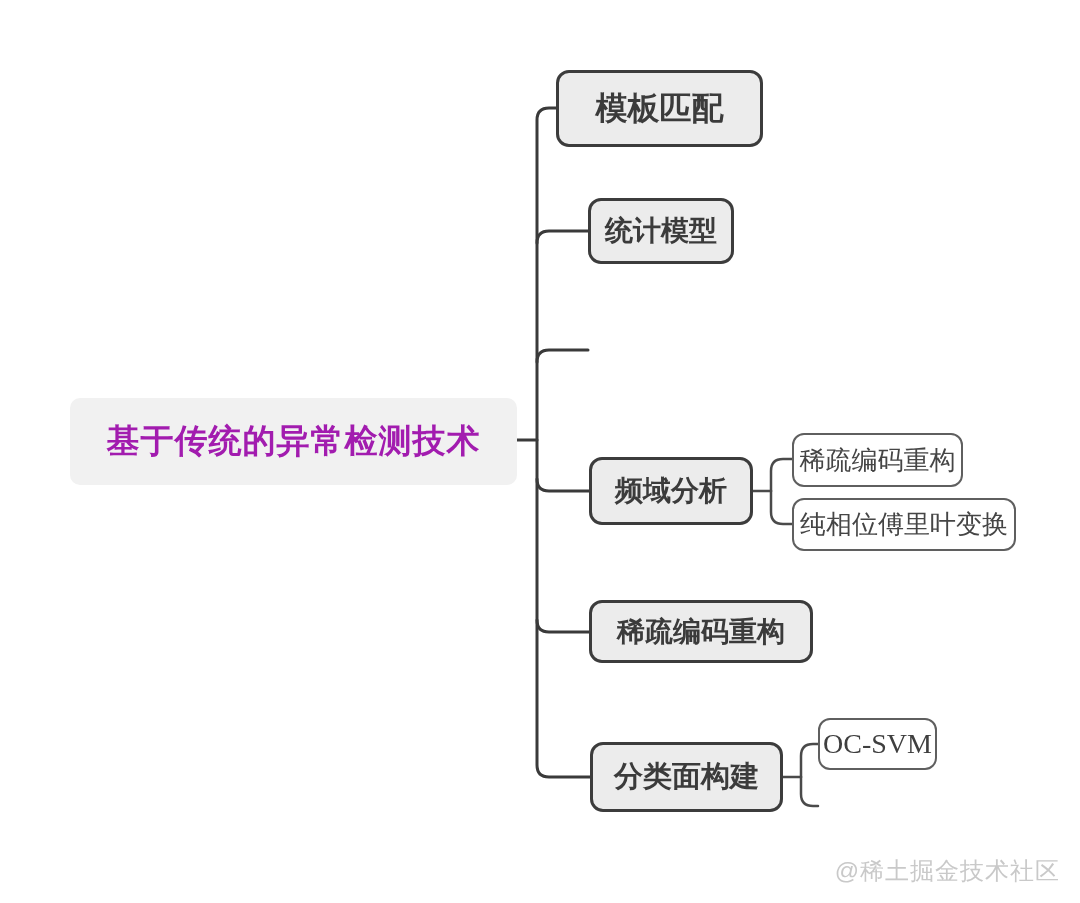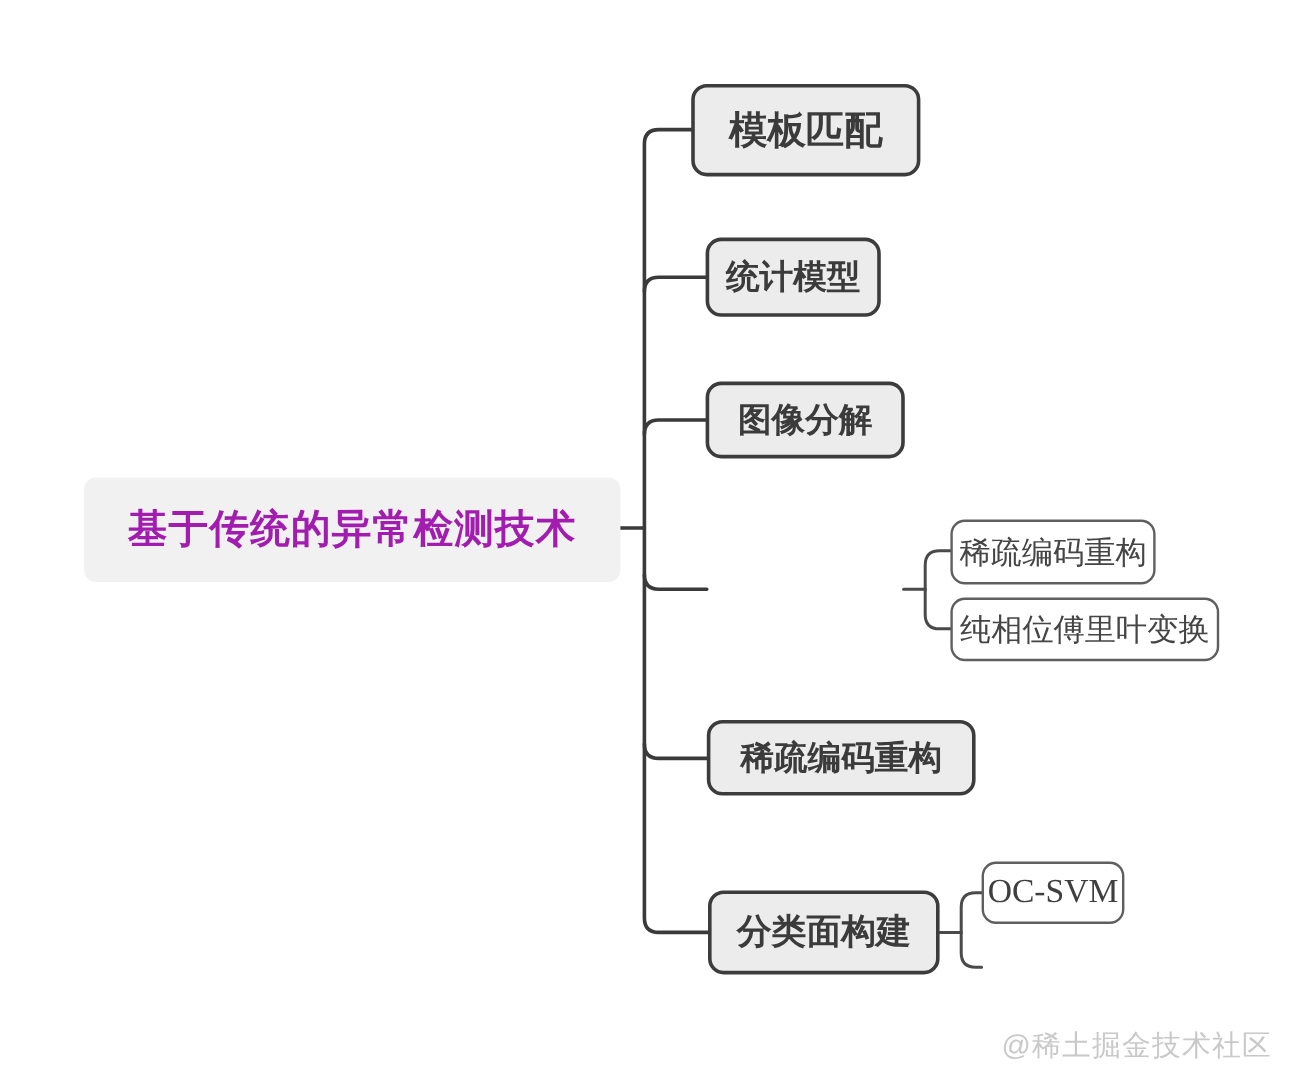--- a/index.html
+++ b/index.html
@@ -53,21 +53,21 @@
     background: #ffffff;
     border: 2px solid #5f5f5f;
     border-radius: 12px;
     font-weight: 400;
     color: #454545;
   }
   .leaf-latin {
     font-family: "Liberation Serif", "DejaVu Serif", serif;
     color: #3f3f3f;
   }
-  .n-template  { left: 576px; top:  70px; width: 191px; height: 77px; font-size: 32px; }
+  .n-template  { left: 556px; top:  70px; width: 207px; height: 77px; font-size: 32px; }
   .n-stat      { left: 588px; top: 198px; width: 146px; height: 66px; font-size: 28px; }
   .n-decomp    { left: 588px; top: 318px; width: 166px; height: 64px; font-size: 28px; }
   .n-freq      { left: 589px; top: 457px; width: 164px; height: 68px; font-size: 28px; }
   .n-sparse    { left: 589px; top: 600px; width: 224px; height: 63px; font-size: 28px; }
   .n-classify  { left: 590px; top: 742px; width: 193px; height: 70px; font-size: 29px; }
   .n-bg        { left: 792px; top: 433px; width: 171px; height: 54px; font-size: 26px; }
   .n-phase     { left: 792px; top: 498px; width: 224px; height: 53px; font-size: 26px; }
   .n-ocsvm     { left: 818px; top: 718px; width: 119px; height: 52px; font-size: 28px; }
   .n-svdd      { left: 818px; top: 782px; width:  90px; height: 48px; font-size: 28px; }
   .watermark {
@@ -107,22 +107,22 @@
       <path d="M 801 777 V 794 Q 801 806 813 806 H 818"></path>
     </g>
   </svg>
 
   <div class="node root-node">基于传统的异常检测技术</div>
 
   <div class="node branch-node n-template">模板匹配</div>
 
   <div class="node branch-node n-stat">统计模型</div>
 
-  <div class="node branch-node n-decomp">图像分解</div>
 
+  <div class="node branch-node n-freq">频域分析</div>
 
   <div class="node leaf-node n-bg">稀疏编码重构</div>
 
   <div class="node leaf-node n-phase">纯相位傅里叶变换</div>
 
   <div class="node branch-node n-sparse">稀疏编码重构</div>
 
   <div class="node branch-node n-classify">分类面构建</div>
 
   <div class="node leaf-node leaf-latin n-ocsvm">OC-SVM</div>

